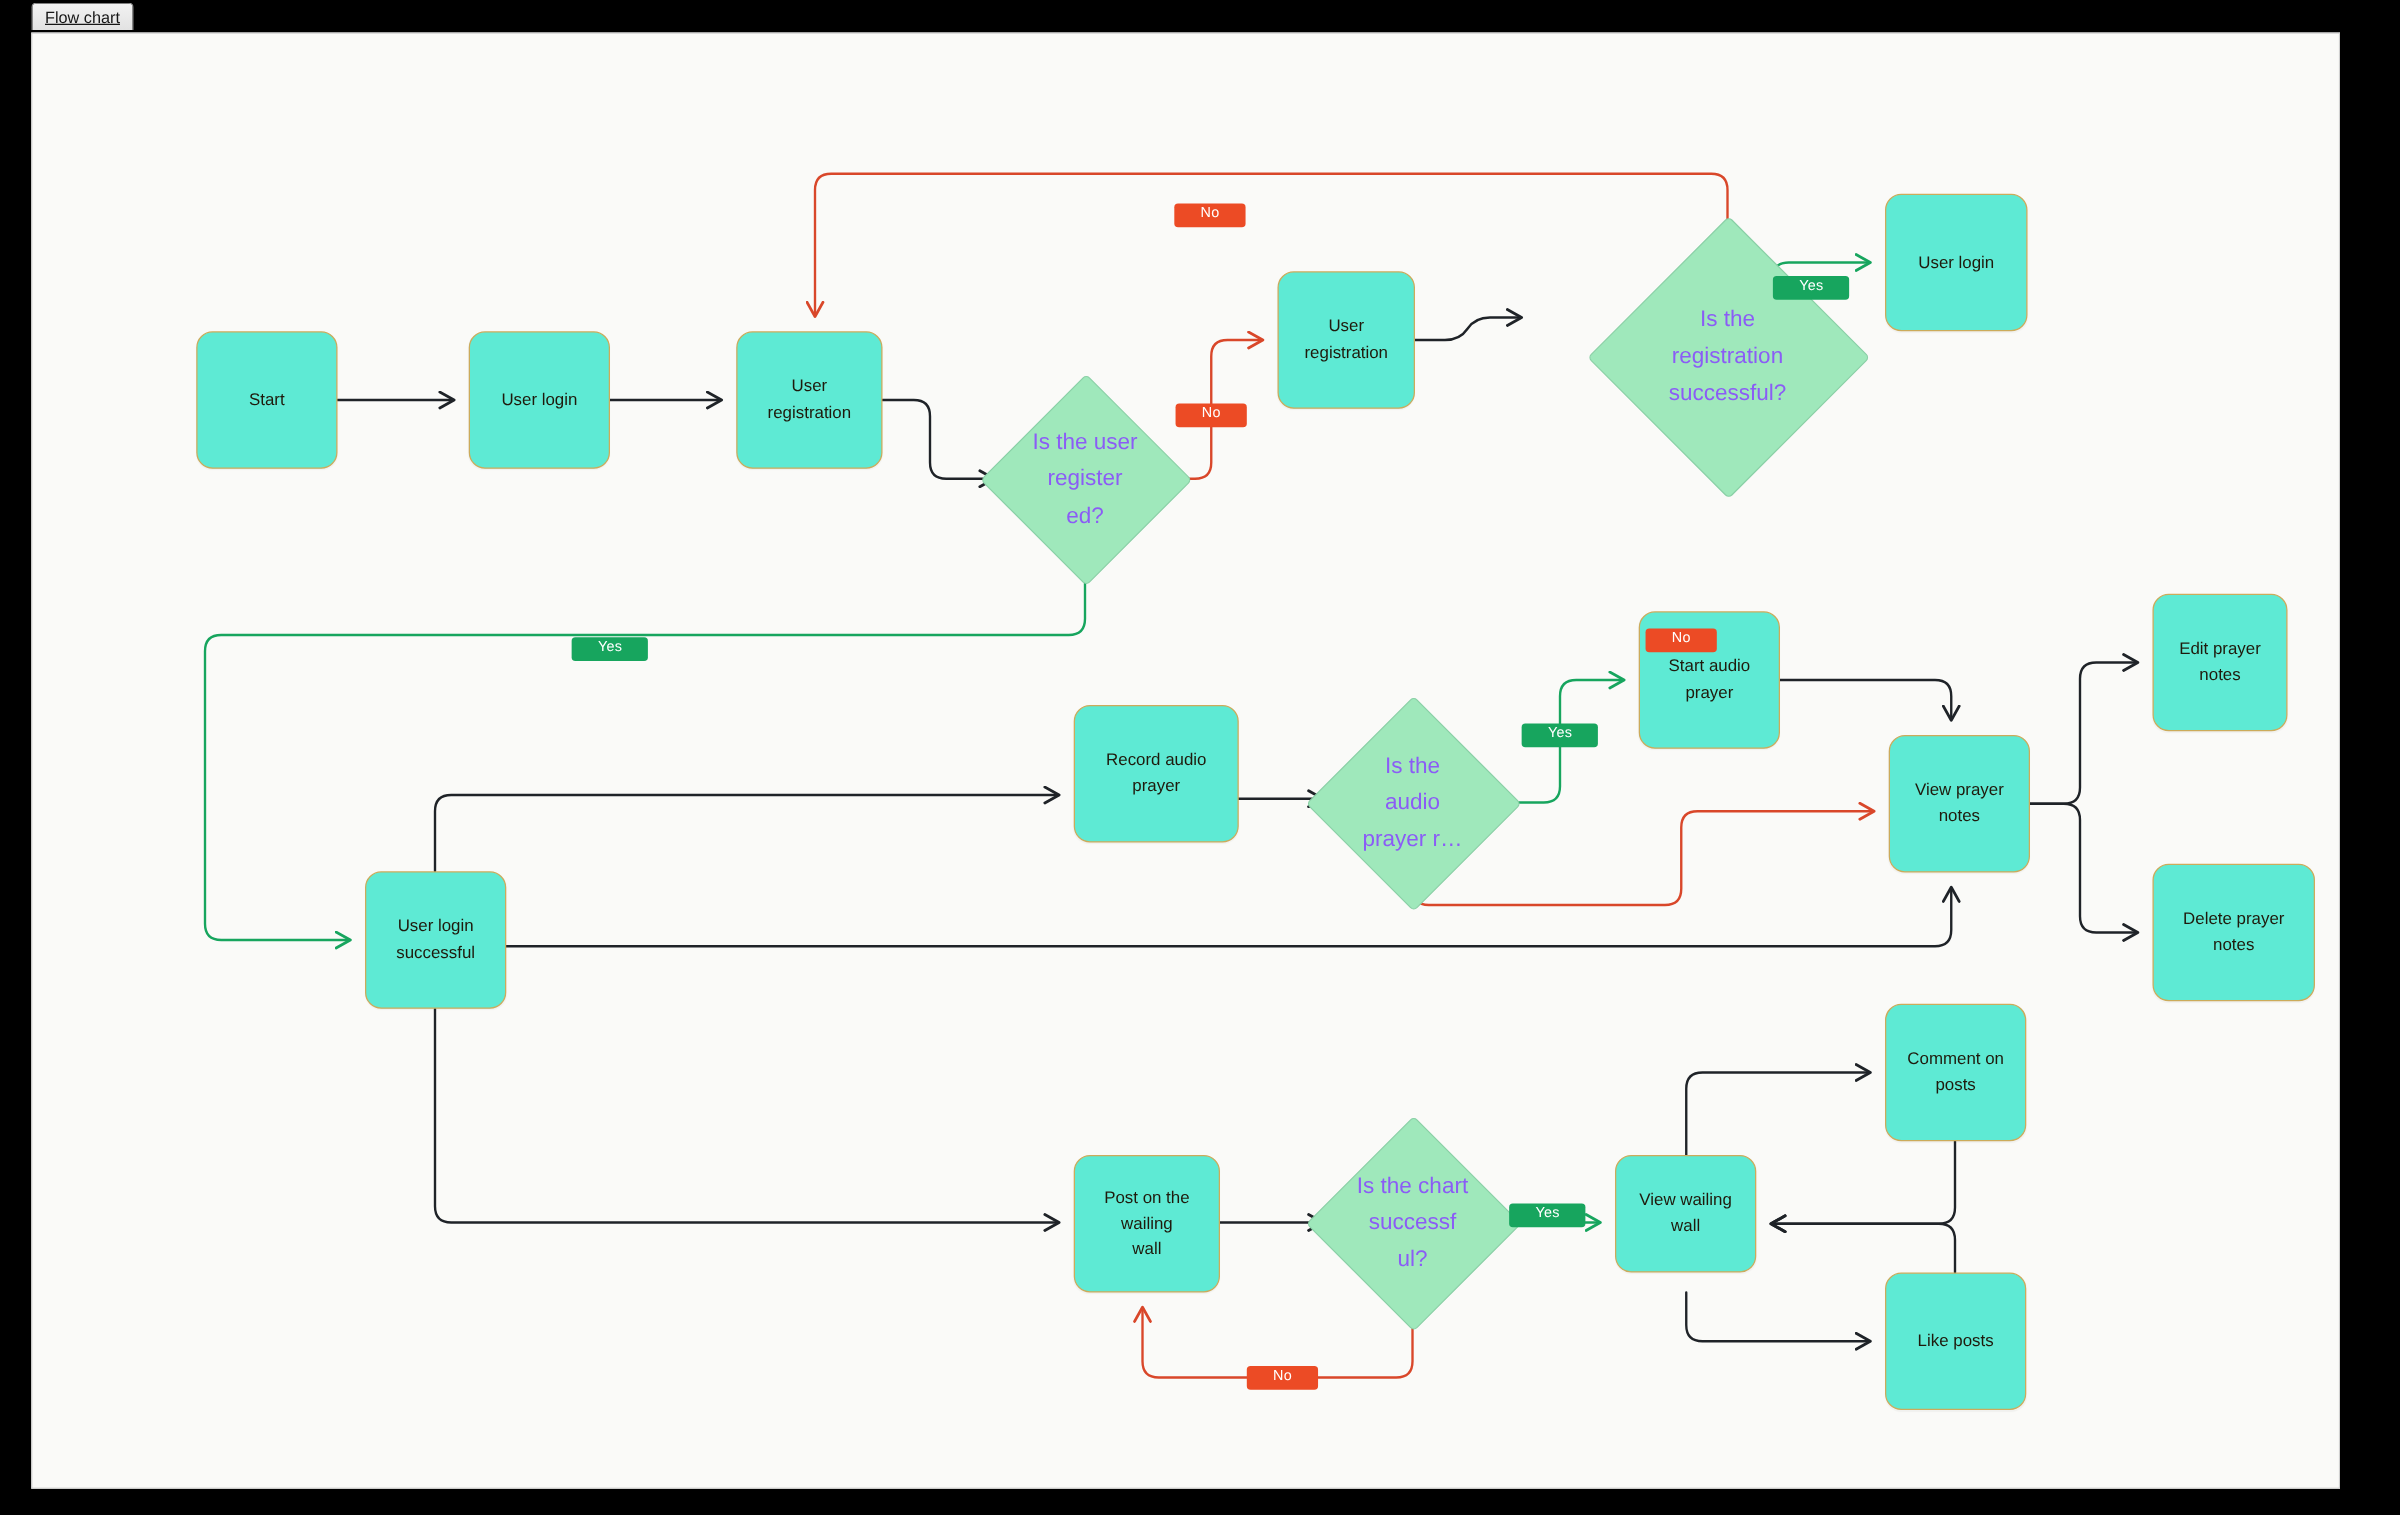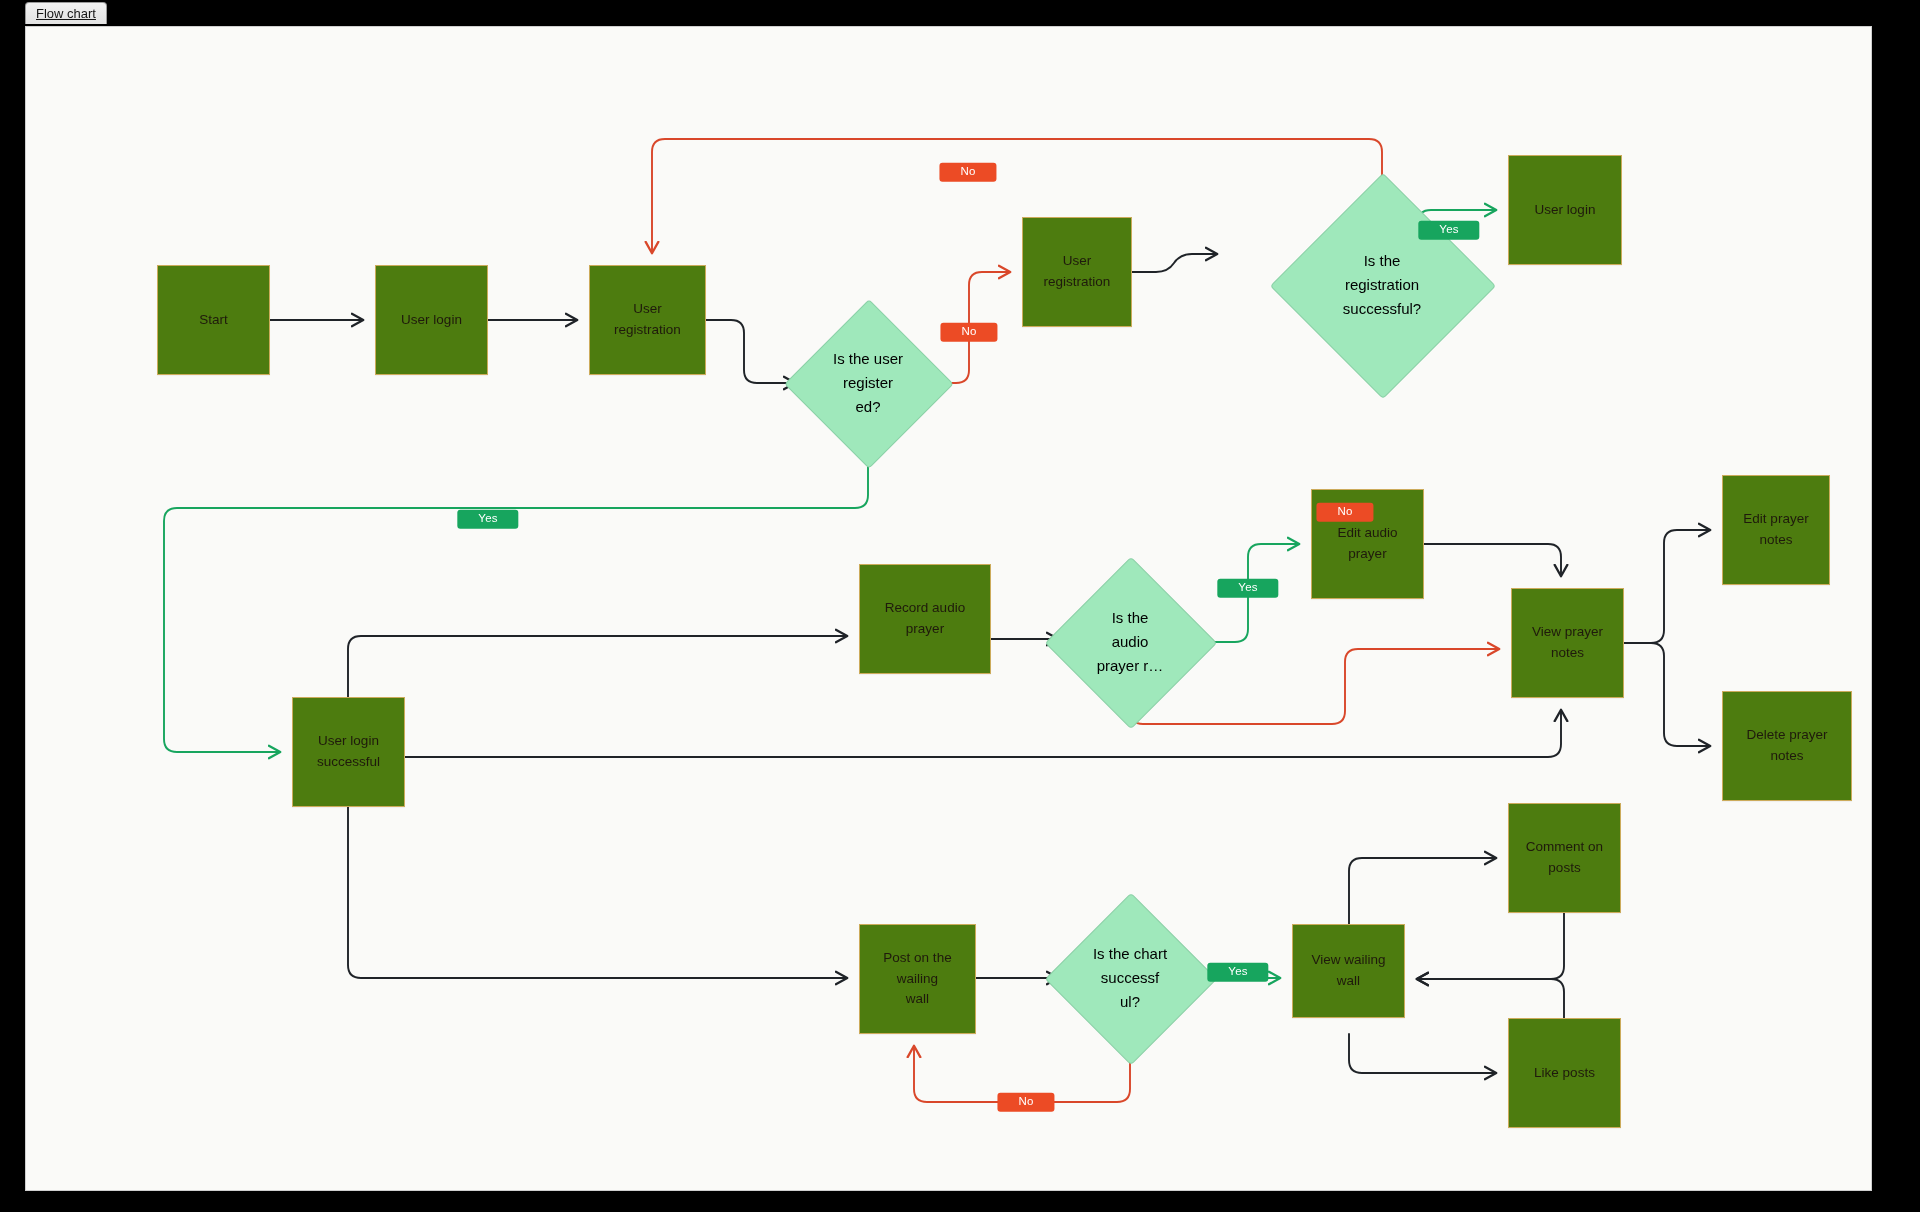--- a/index.html
+++ b/index.html
@@ -57,41 +57,41 @@
     box-sizing: border-box;
     display: flex; align-items: center; justify-content: center;
     text-align: center;
     font-size: 13.5px;
     color: #1f1a0c;
     line-height: 1.55;
     padding: 4px 8px;
     white-space: pre-line;
   }
   .node.process {
-    background: #4d7c0f;
+    background: #5eead4;
     border: 1.3px solid #ccab5b;
-    border-radius: 0;
+    border-radius: 13px;
     box-shadow: 0 1px 1px rgba(0,0,0,.04);
   }
   .diamond-wrap { position: absolute; }
   .diamond-shape {
     position: absolute; left: 0; top: 0;
     width: 100%; height: 100%;
     background: #9fe8bb;
     border: 1.3px solid #8ad0a6;
     transform: rotate(45deg);
     border-radius: 4px;
   }
   .diamond-label {
     position: absolute; left: 0; top: 0;
     width: 100%; height: 100%;
     display: flex; align-items: center; justify-content: center;
     text-align: center;
-    font-size: 15px;
-    color: #000000;
+    font-size: 18px;
+    color: #8b5cf6;
     line-height: 1.62;
     white-space: pre-line;
   }
   .edge-badge {
     position: absolute;
     transform: translate(-50%, -50%);
     font-size: 11.5px;
     color: #ffffff;
     padding: 3px 21px 4px;
     border-radius: 3px;
@@ -208,21 +208,21 @@
       <div class="node process" style="left:833px; top:537px; width:132px; height:110px;">Record audio
 prayer</div>
 
       <div class="diamond-wrap" style="left:1044px; top:555px; width:120px; height:120px;">
         <div class="diamond-shape"></div>
         <div class="diamond-label">Is the
 audio
 prayer r…</div>
       </div>
 
-      <div class="node process" style="left:1285px; top:462px; width:113px; height:110px;">Edit audio prayer</div>
+      <div class="node process" style="left:1285px; top:462px; width:113px; height:110px;">Start audio prayer</div>
 
       <div class="node process" style="left:1485px; top:561px; width:113px; height:110px;">View prayer notes</div>
 
       <div class="node process" style="left:1696px; top:448px; width:108px; height:110px;">Edit prayer notes</div>
 
       <div class="node process" style="left:1696px; top:664px; width:130px; height:110px;">Delete prayer
 notes</div>
 
       <div class="node process" style="left:833px; top:897px; width:117px; height:110px;">Post on the wailing
 wall</div>

